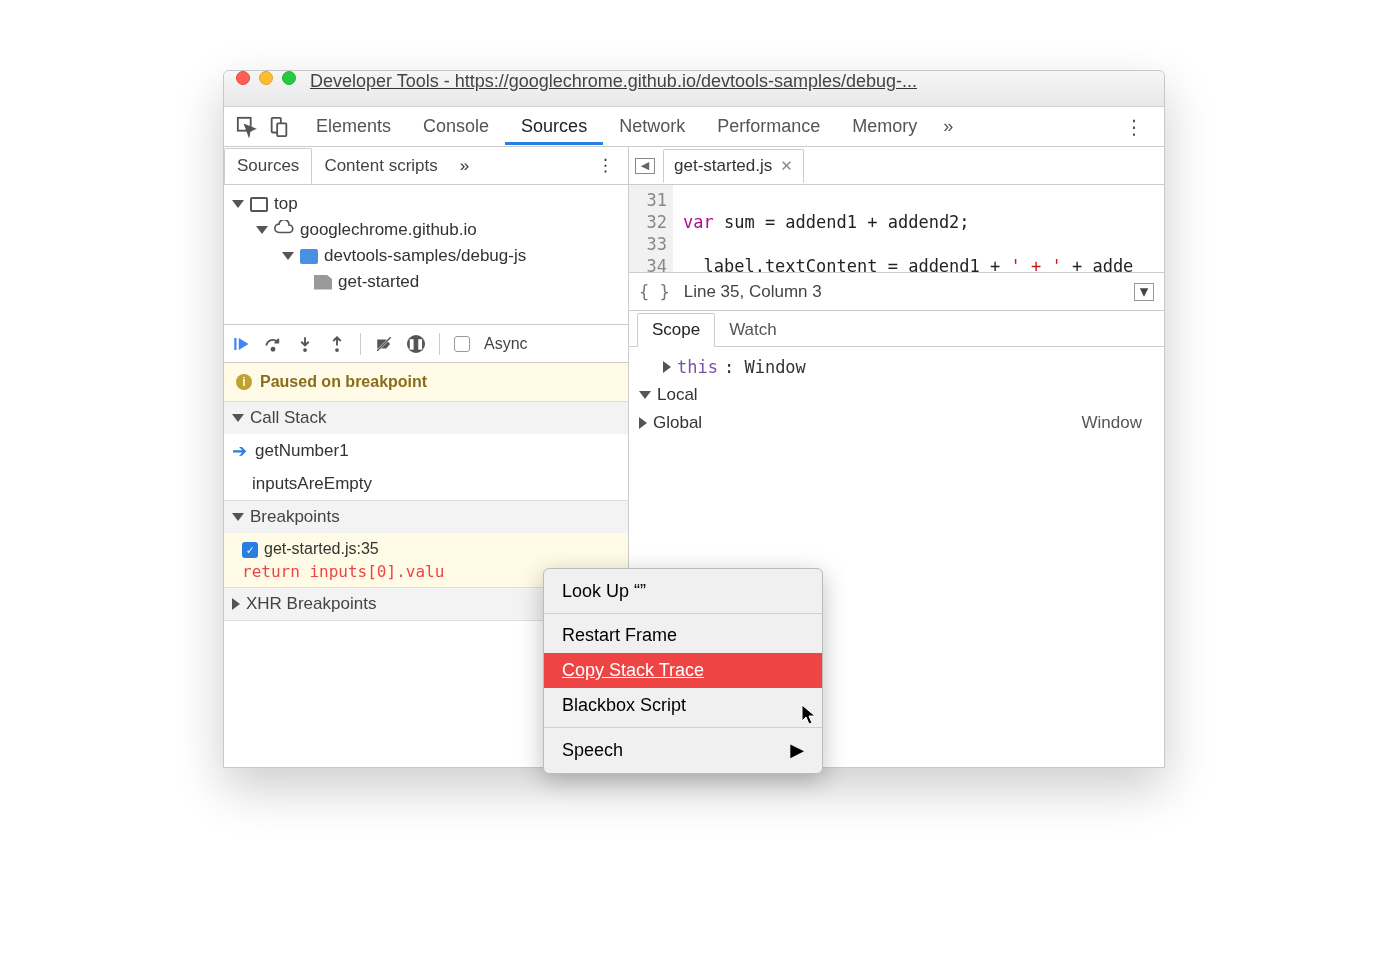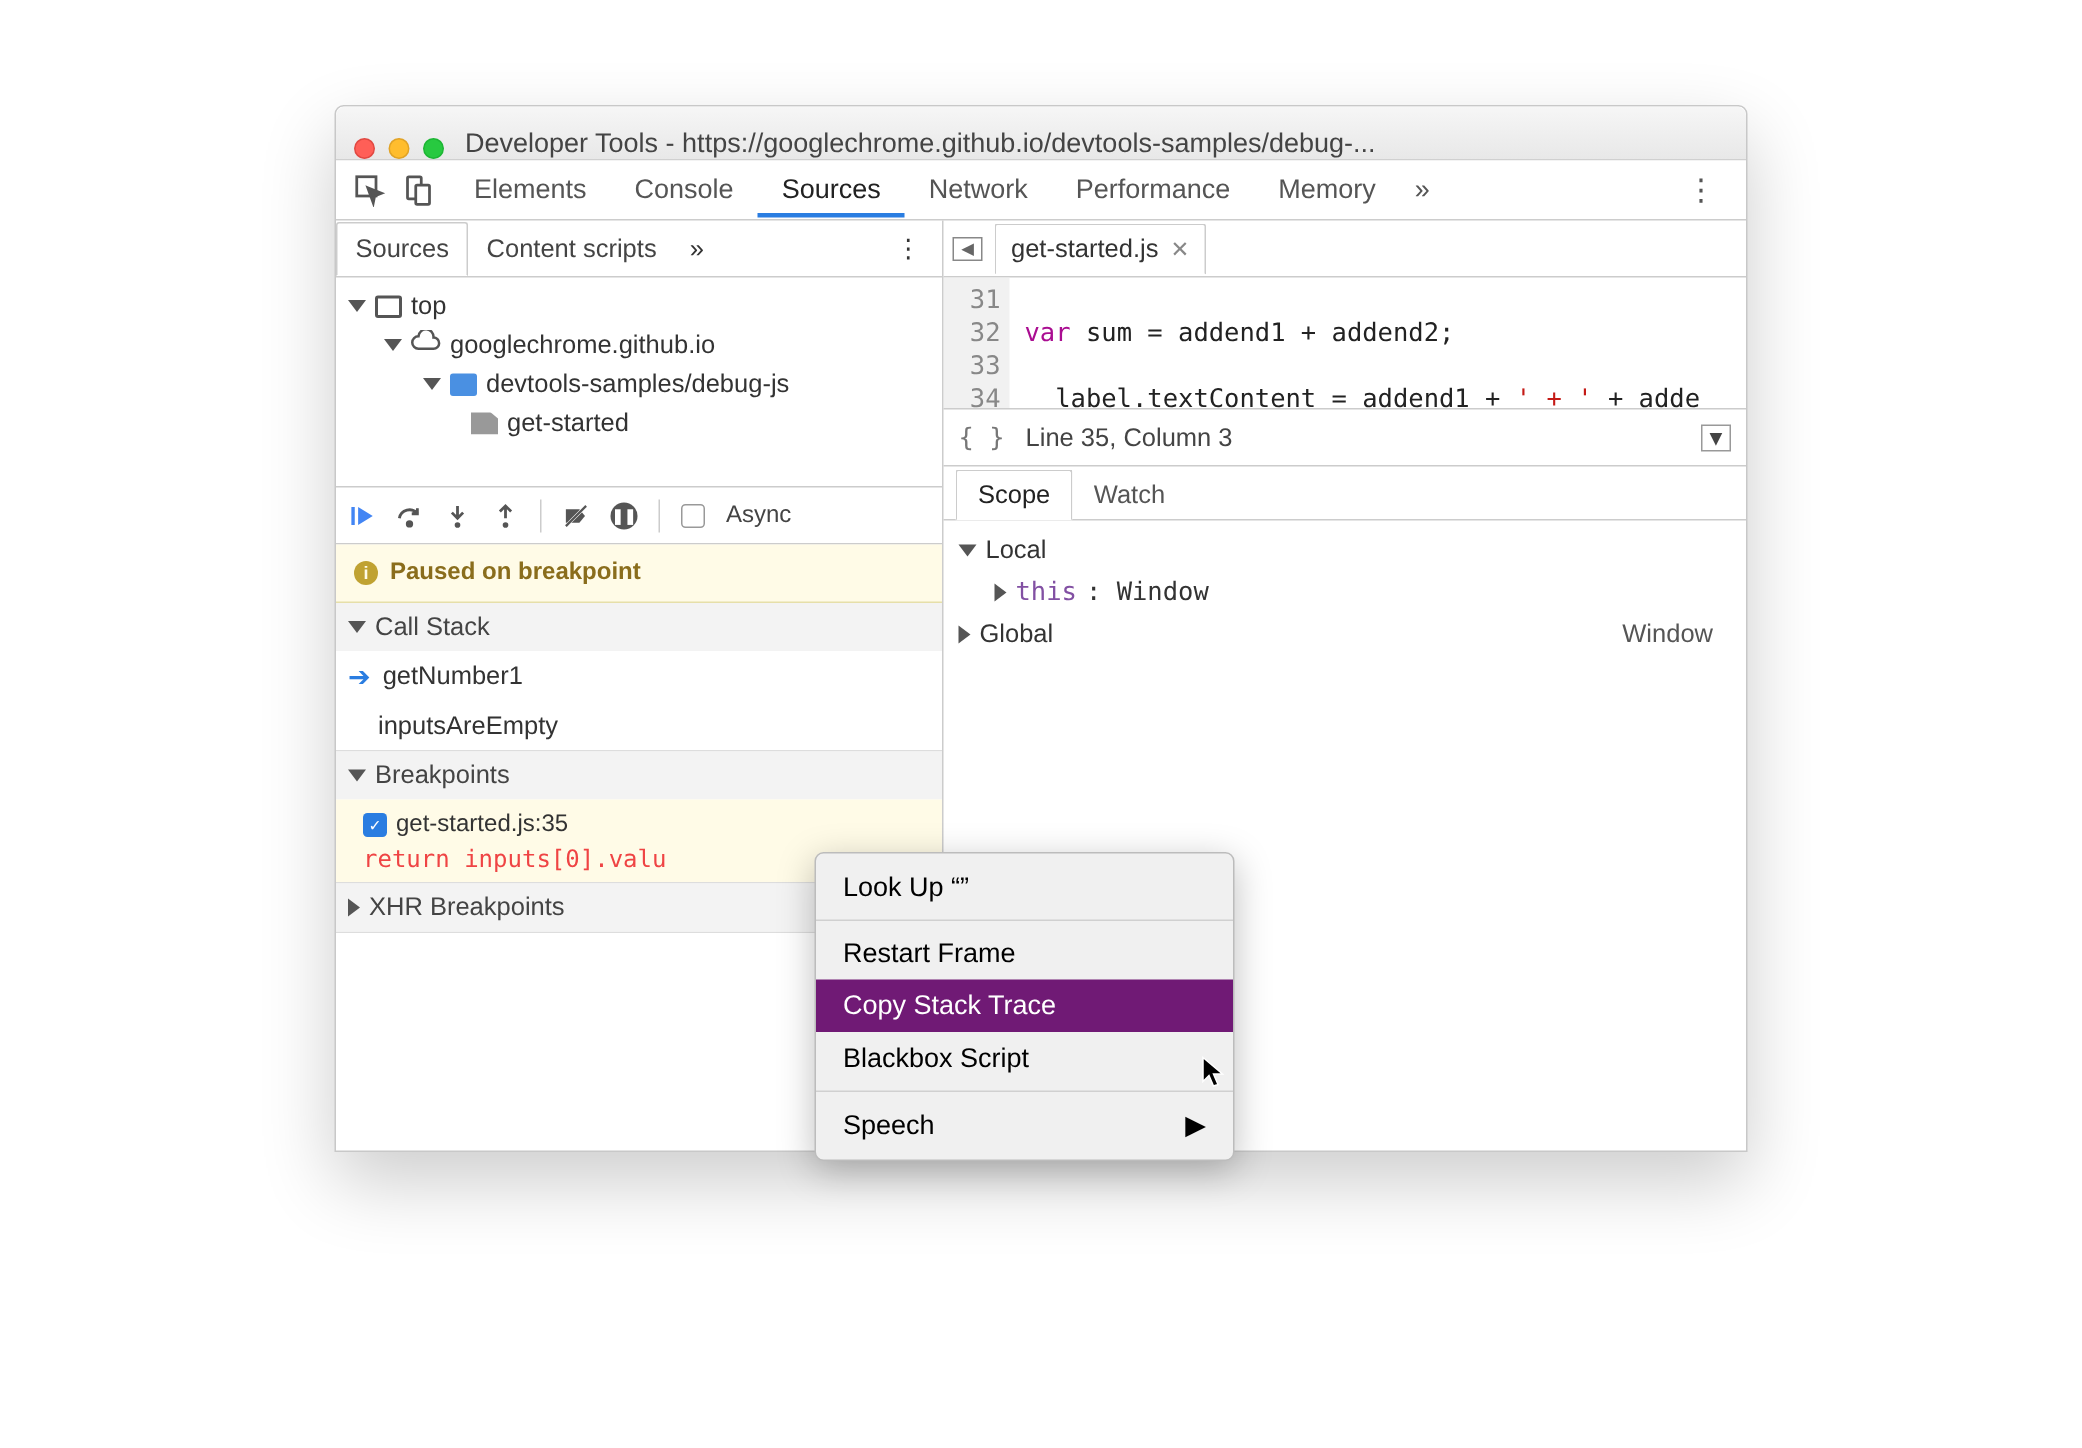--- a/index.html
+++ b/index.html
@@ -1,18 +1,18 @@
 <!DOCTYPE html>
 <html><head>
 <meta charset="utf-8">
 <style>
 * { box-sizing: border-box; margin: 0; padding: 0; }
 body { font-family: "Helvetica Neue", Arial, sans-serif; font-size: 16px; background: #fff; color: #333; }
 .window { width: 942px; margin: 70px auto; border: 1px solid #c8c8c8; border-radius: 6px 6px 0 0; box-shadow: 0 20px 50px rgba(0,0,0,0.2); background: #fff; }
-.titlebar { height: 36px; background: linear-gradient(#f6f6f6,#e8e8e8); border-bottom: 1px solid #d0d0d0; border-radius: 6px 6px 0 0; display: flex; align-items: flex-end; padding: 0 12px; }
+.titlebar { height: 36px; background: linear-gradient(#f6f6f6,#e8e8e8); border-bottom: 1px solid #d0d0d0; border-radius: 6px 6px 0 0; display: flex; align-items: flex-start; padding: 0 12px; text-decoration: underline; }
 .traffic { display: flex; gap: 9px; margin-right: 14px; }
 .dot { width: 14px; height: 14px; border-radius: 50%; }
 .dot.red { background: #ff5f57; border: 1px solid #e14942; }
 .dot.yellow { background: #ffbd2e; border: 1px solid #e1a326; }
 .dot.green { background: #28c940; border: 1px solid #1db634; }
 .title { color: #444; font-size: 18px; white-space: nowrap; overflow: hidden; text-overflow: ellipsis; }
 
 .maintabs { height: 40px; border-bottom: 1px solid #ccc; display: flex; align-items: center; padding: 0 12px; font-size: 18px; color: #555; }
 .maintabs .icon-btn { width: 22px; height: 22px; margin-right: 10px; display: flex; align-items: center; justify-content: center; }
 .maintabs .tab { padding: 8px 16px; cursor: pointer; }
@@ -82,21 +82,21 @@
 
 .scope { font-family: Menlo, monospace; font-size: 17px; padding: 6px 0; }
 .scope .row { padding: 4px 10px; display: flex; align-items: center; gap: 6px; }
 .scope .d1 { padding-left: 10px; } .scope .d2 { padding-left: 34px; }
 .scope .prop { color: #8250a3; } .scope .val { color: #333; }
 .scope .rval { margin-left: auto; font-family: "Helvetica Neue", Arial; color: #555; padding-right: 12px; }
 .scope .lbl { font-family: "Helvetica Neue", Arial; color: #333; }
 
 .ctxmenu { position: absolute; left: 543px; top: 568px; width: 280px; background: #f0f0f0; border: 1px solid #bcbcbc; border-radius: 6px; box-shadow: 0 6px 24px rgba(0,0,0,0.25); font-size: 18px; padding: 5px 0; }
 .ctxmenu .item { padding: 7px 18px; color: #000000; cursor: default; display: flex; align-items: center; }
-.ctxmenu .item.hl { background: #701a75; color: #fff; }
+.ctxmenu .item.hl { background: #ef4444; color: #fff; text-decoration: underline; }
 .ctxmenu .sep { height: 1px; background: #d0d0d0; margin: 4px 0; }
 .ctxmenu .subarrow { margin-left: auto; }
 .cursor { position: absolute; left: 800px; top: 703px; font-size: 20px; }
 </style>
 </head>
 <body>
 
 <div class="window">
 
   <div class="titlebar">
@@ -273,28 +273,28 @@
         <span>Line 35, Column 3</span>
         <span class="dd">▾</span>
       </div>
 
       <div class="scopetabs">
         <div class="tab active">Scope</div>
         <div class="tab">Watch</div>
       </div>
 
       <div class="scope">
-        <div class="row d1">
-            <span class="tri-d"></span>
-            <span class="lbl">Local</span>
-          </div>
         <div class="row d2">
             <span class="tri-r"></span>
             <span class="prop">this</span>
             <span class="val">: Window</span>
+          </div>
+        <div class="row d1">
+            <span class="tri-d"></span>
+            <span class="lbl">Local</span>
           </div>
         <div class="row d1">
             <span class="tri-r"></span>
             <span class="lbl">Global</span>
             <span class="rval">Window</span>
           </div>
       </div>
     </div>
 
   </div>

